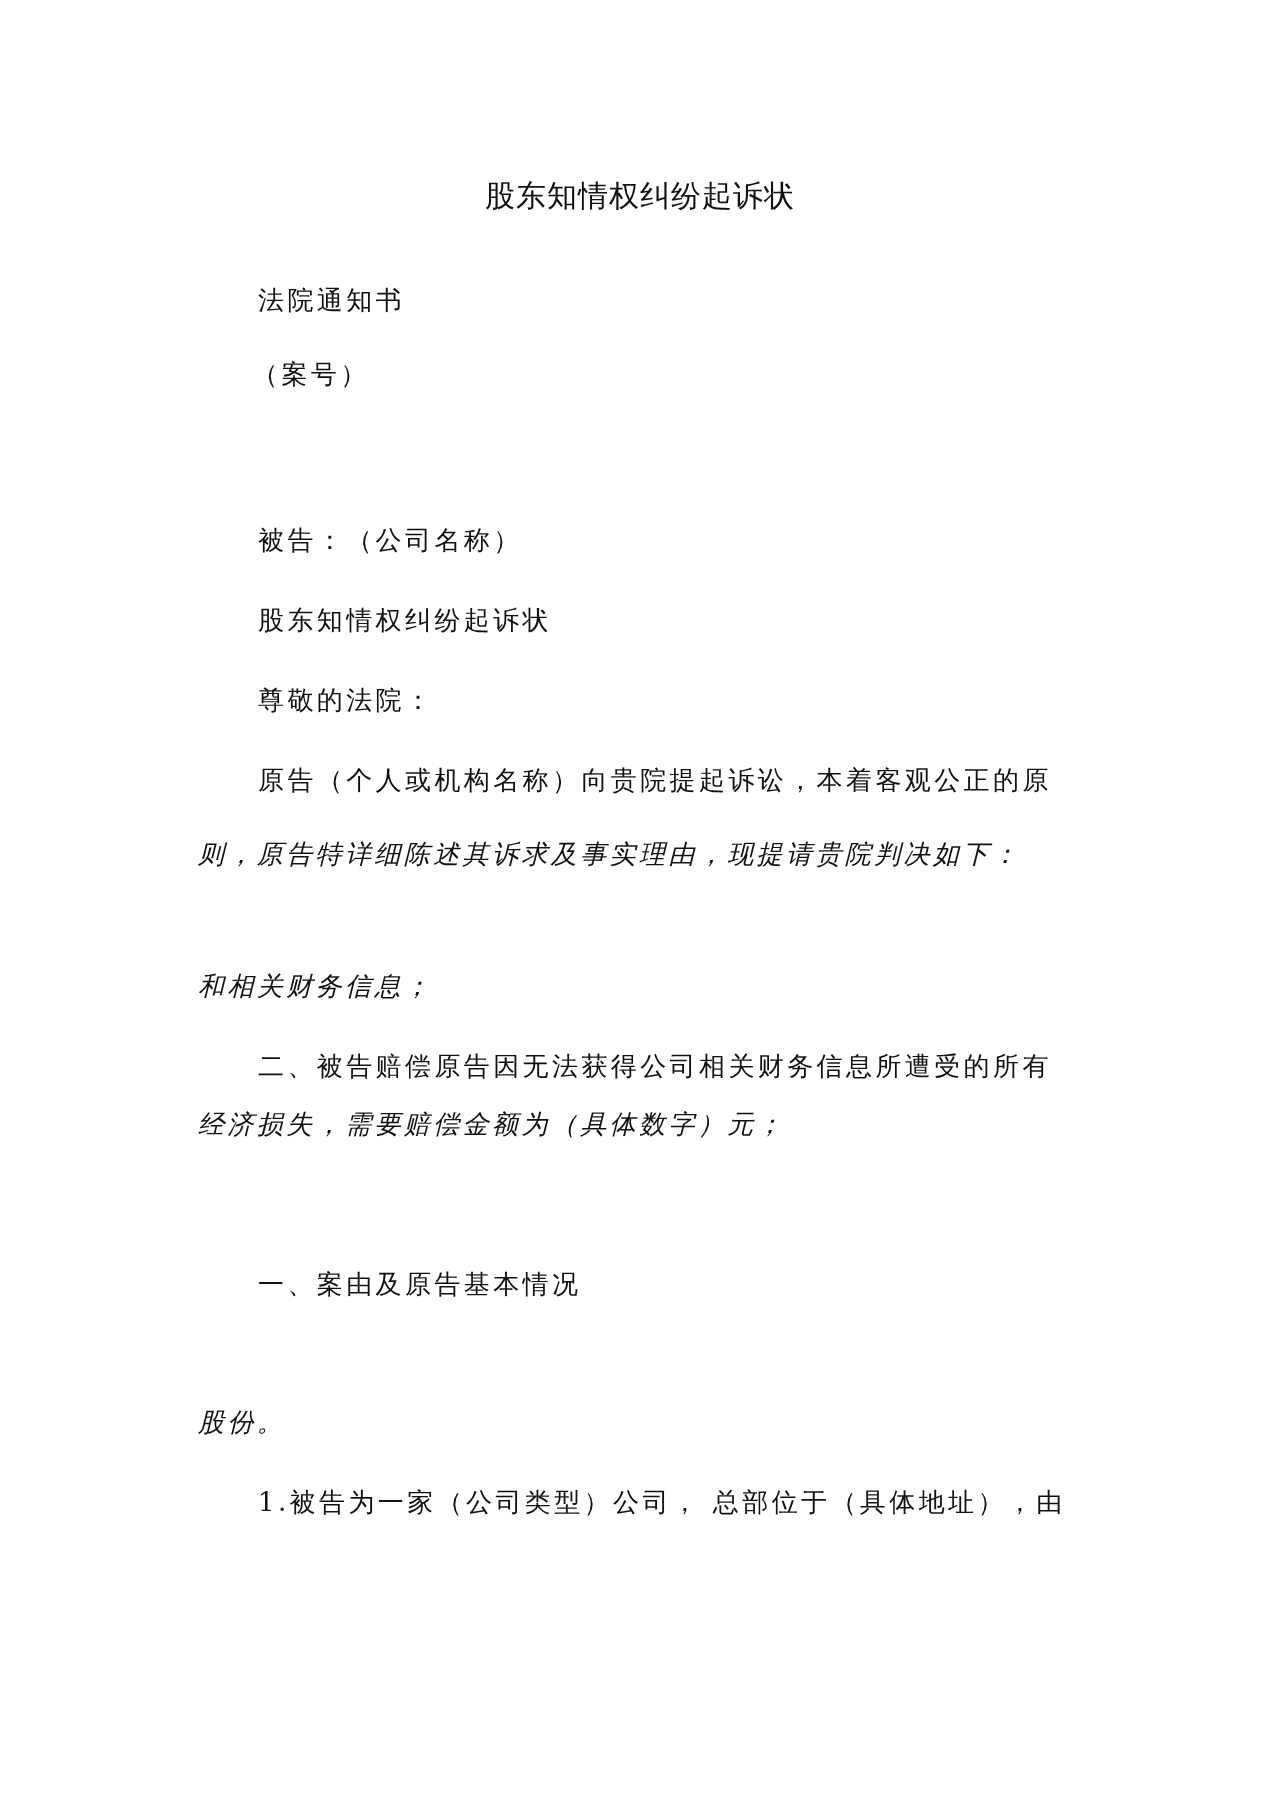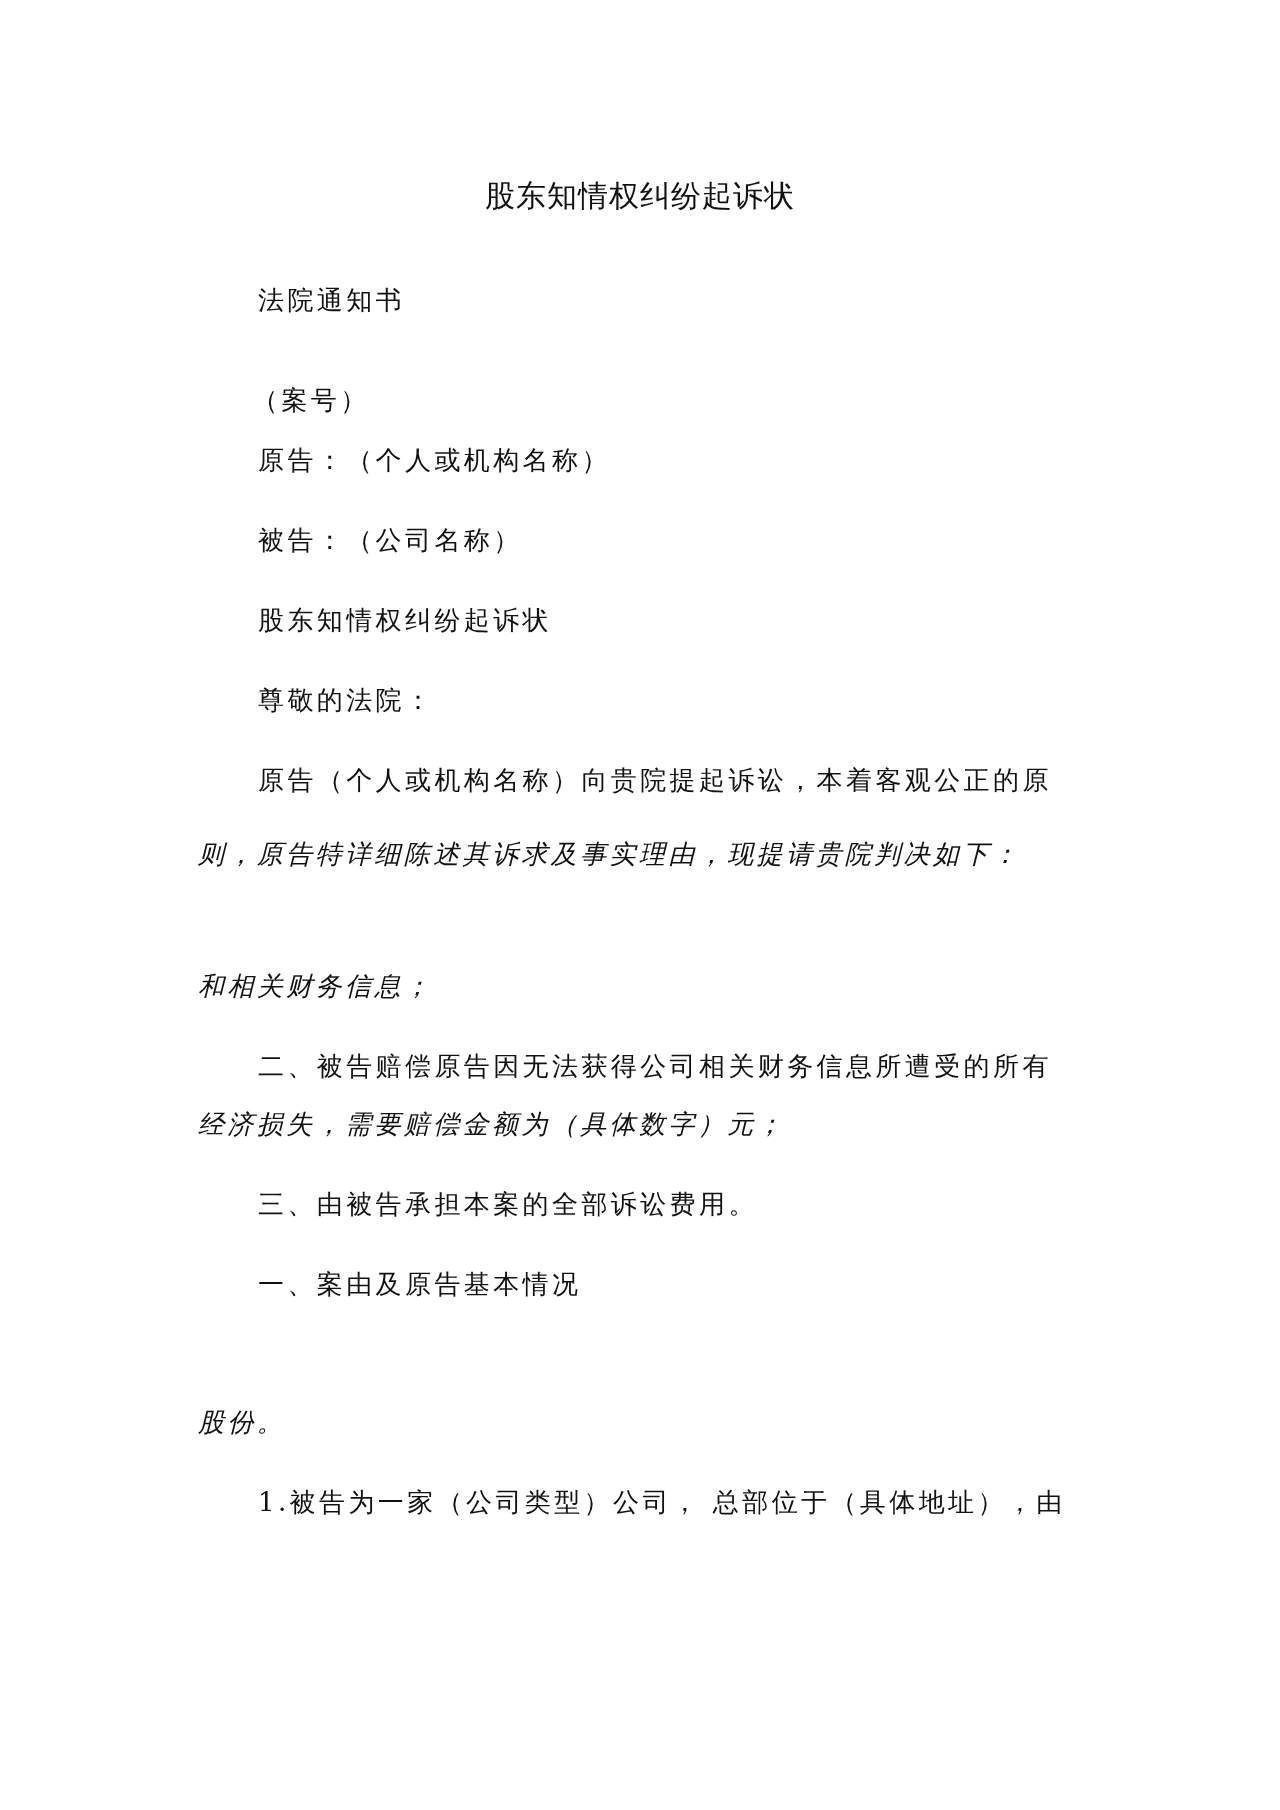--- a/index.html
+++ b/index.html
@@ -45,34 +45,32 @@
     .ind { left: 258px; }
     .flush { left: 198px; font-style: italic; }
   </style>
 </head>
 <body>
 
 <div class="page">
   <div class="title">股东知情权纠纷起诉状</div>
 
   <div class="line ind" style="top:282px">法院通知书</div>
-  <div class="line ind" style="top:382px; left:252px">（案号）</div>
-  <div class="line ind" style="top:442px">原告：（个人或机构名称）</div>
+  <div class="line ind" style="top:356px; left:252px">（案号）</div>
   <div class="line ind" style="top:522px">被告：（公司名称）</div>
   <div class="line ind" style="top:602px">股东知情权纠纷起诉状</div>
   <div class="line ind" style="top:682px">尊敬的法院：</div>
 
   <div class="line ind" style="top:762px">原告（个人或机构名称）向贵院提起诉讼，本着客观公正的原</div>
   <div class="line flush" style="top:836px">则，原告特详细陈述其诉求及事实理由，现提请贵院判决如下：</div>
 
   <div class="line flush" style="top:968px">和相关财务信息；</div>
 
   <div class="line flush" style="top:1106px">经济损失，需要赔偿金额为（具体数字）元；</div>
   <div class="line ind" style="top:1048px">二、被告赔偿原告因无法获得公司相关财务信息所遭受的所有</div>
 
-  <div class="line ind" style="top:1186px">三、由被告承担本案的全部诉讼费用。</div>
 
   <div class="line ind" style="top:1266px">一、案由及原告基本情况</div>
 
   <div class="line flush" style="top:1404px">股份。</div>
 
   <div class="line ind" style="top:1484px">1.被告为一家（公司类型）公司，  总部位于（具体地址），由</div>
 </div>
 
 </body></html>

